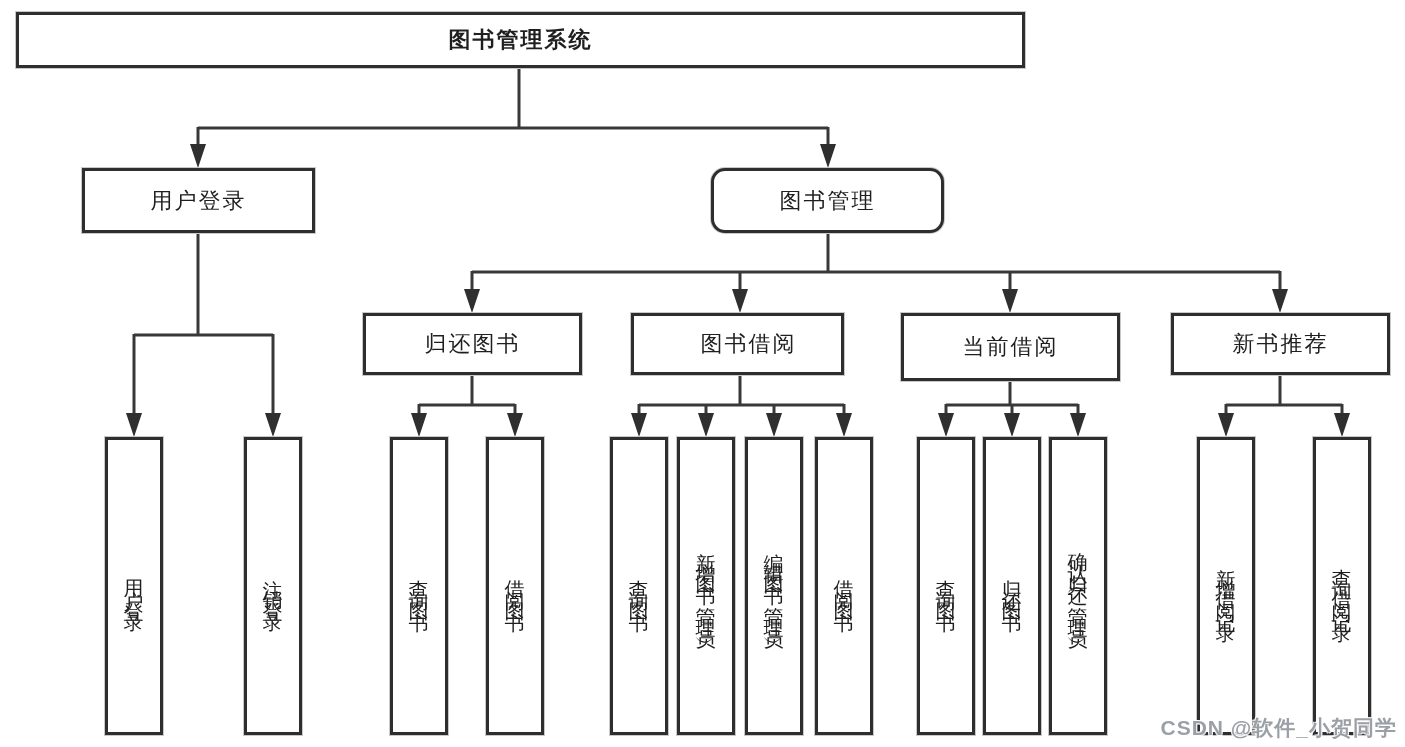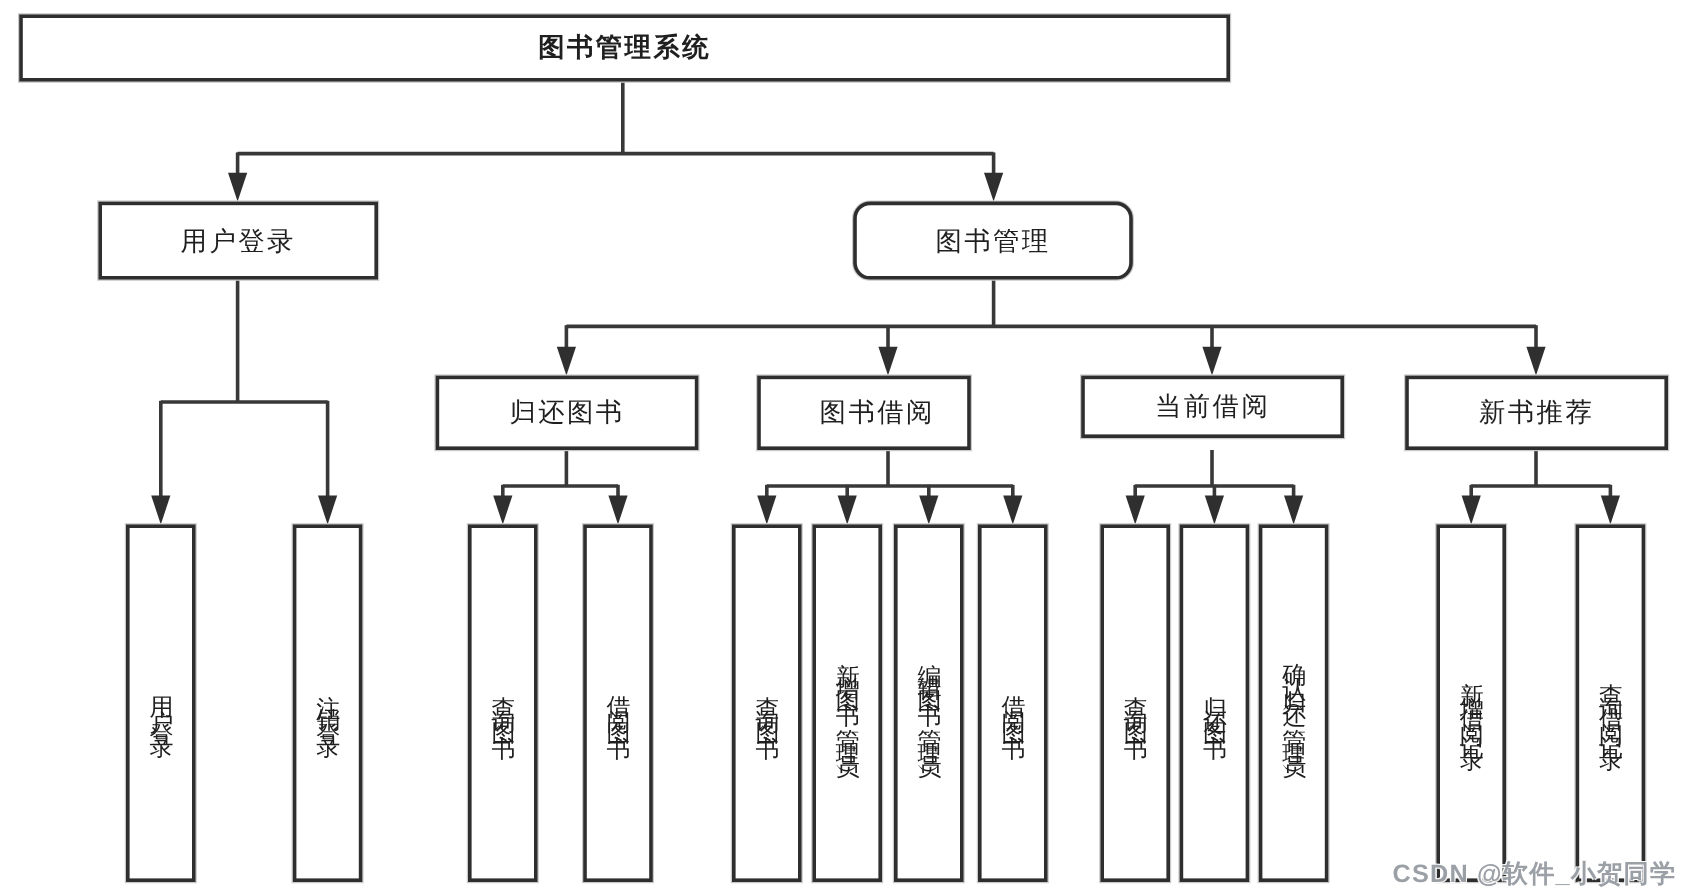--- a/index.html
+++ b/index.html
@@ -112,24 +112,24 @@
   <div class="node" style="left:82px;top:168px;width:233px;height:65px;">
     <span>用户登录</span>
   </div>
   <div class="node" style="left:711px;top:168px;width:233px;height:65px;border-radius:14px;">
     <span>图书管理</span>
   </div>
 
   <div class="node" style="left:363px;top:313px;width:219px;height:62px;">
     <span>归还图书</span>
   </div>
-  <div class="node" style="left:631px;top:313px;width:178px;height:62px;padding-left:22px;">
+  <div class="node" style="left:631px;top:313px;width:213px;height:62px;padding-left:22px;">
     <span>图书借阅</span>
   </div>
-  <div class="node" style="left:901px;top:313px;width:219px;height:52px;">
+  <div class="node" style="left:901px;top:313px;width:219px;height:68px;">
     <span>当前借阅</span>
   </div>
   <div class="node" style="left:1171px;top:313px;width:219px;height:62px;">
     <span>新书推荐</span>
   </div>
 
   <div class="leaf" style="left:105px;">
     <span class="vtext">用户登录</span>
   </div>
   <div class="leaf" style="left:244px;">

